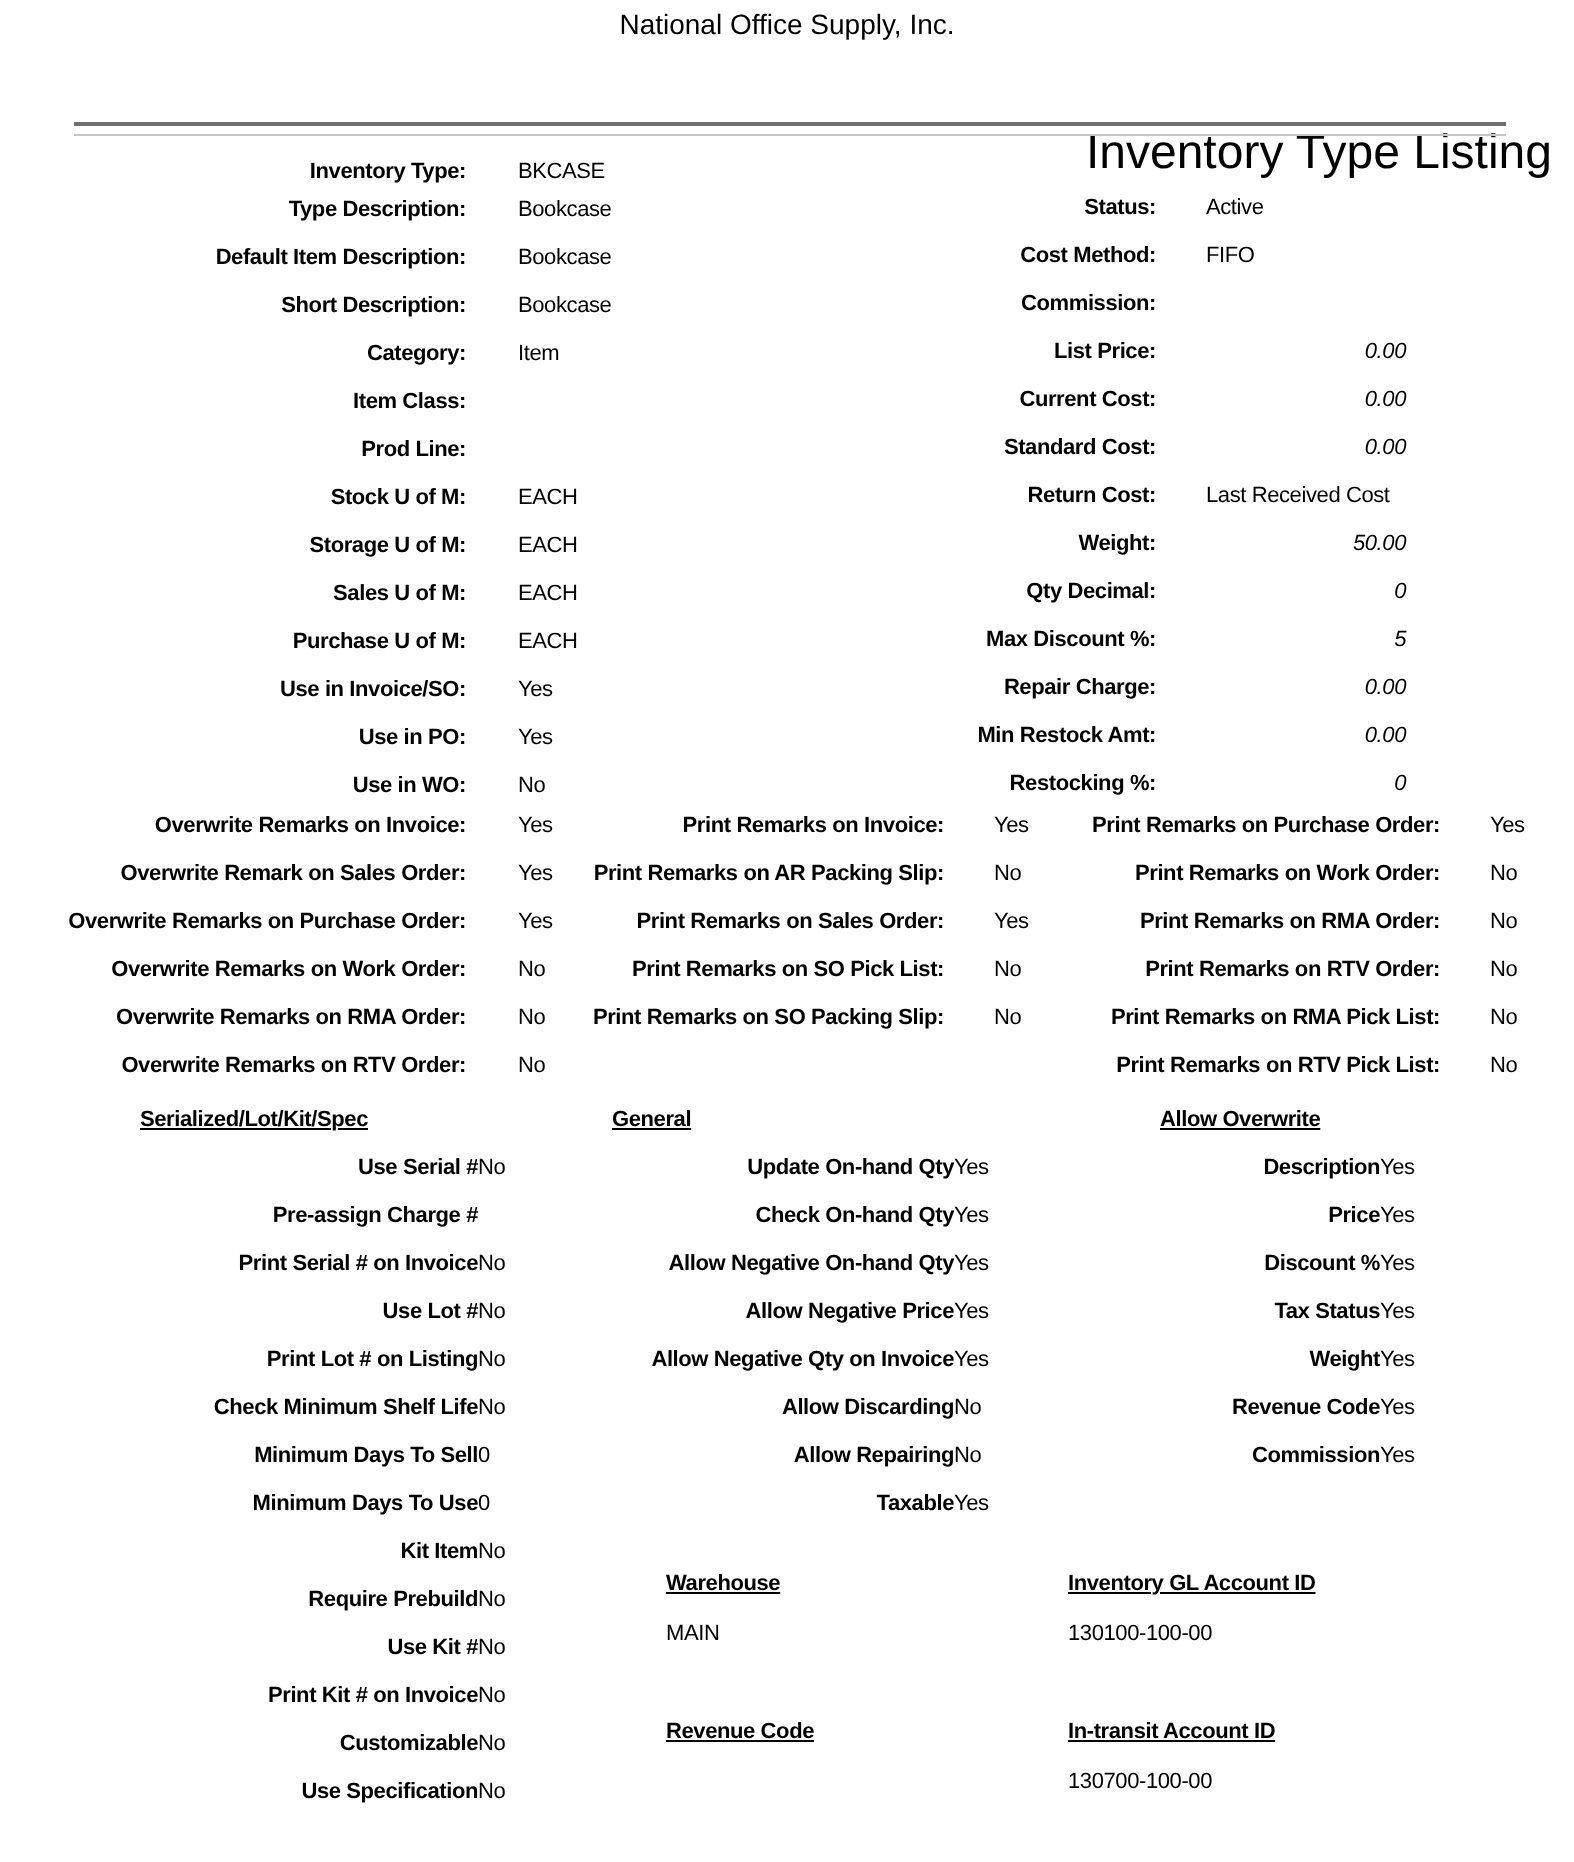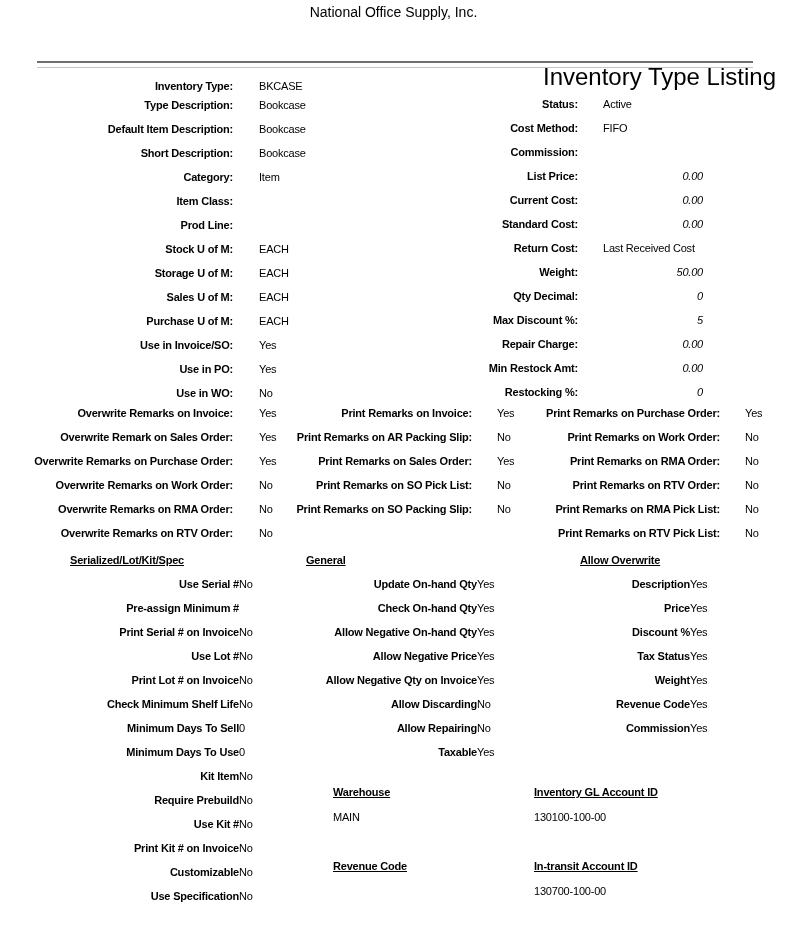--- a/index.html
+++ b/index.html
@@ -295,33 +295,33 @@
       </div>
   </div>
 
   <div class="sec sec1">
     <div class="sec-h">Serialized/Lot/Kit/Spec</div>
     <div class="srow">
         <span class="slbl">Use Serial #</span>
         <span class="sval">No</span>
       </div>
       <div class="srow">
-        <span class="slbl">Pre-assign Minimum #</span>
+        <span class="slbl">Pre-assign Charge #</span>
         <span class="sval"></span>
       </div>
       <div class="srow">
         <span class="slbl">Print Serial # on Invoice</span>
         <span class="sval">No</span>
       </div>
       <div class="srow">
         <span class="slbl">Use Lot #</span>
         <span class="sval">No</span>
       </div>
       <div class="srow">
-        <span class="slbl">Print Lot # on Invoice</span>
+        <span class="slbl">Print Lot # on Listing</span>
         <span class="sval">No</span>
       </div>
       <div class="srow">
         <span class="slbl">Check Minimum Shelf Life</span>
         <span class="sval">No</span>
       </div>
       <div class="srow">
         <span class="slbl">Minimum Days To Sell</span>
         <span class="sval">0</span>
       </div>

